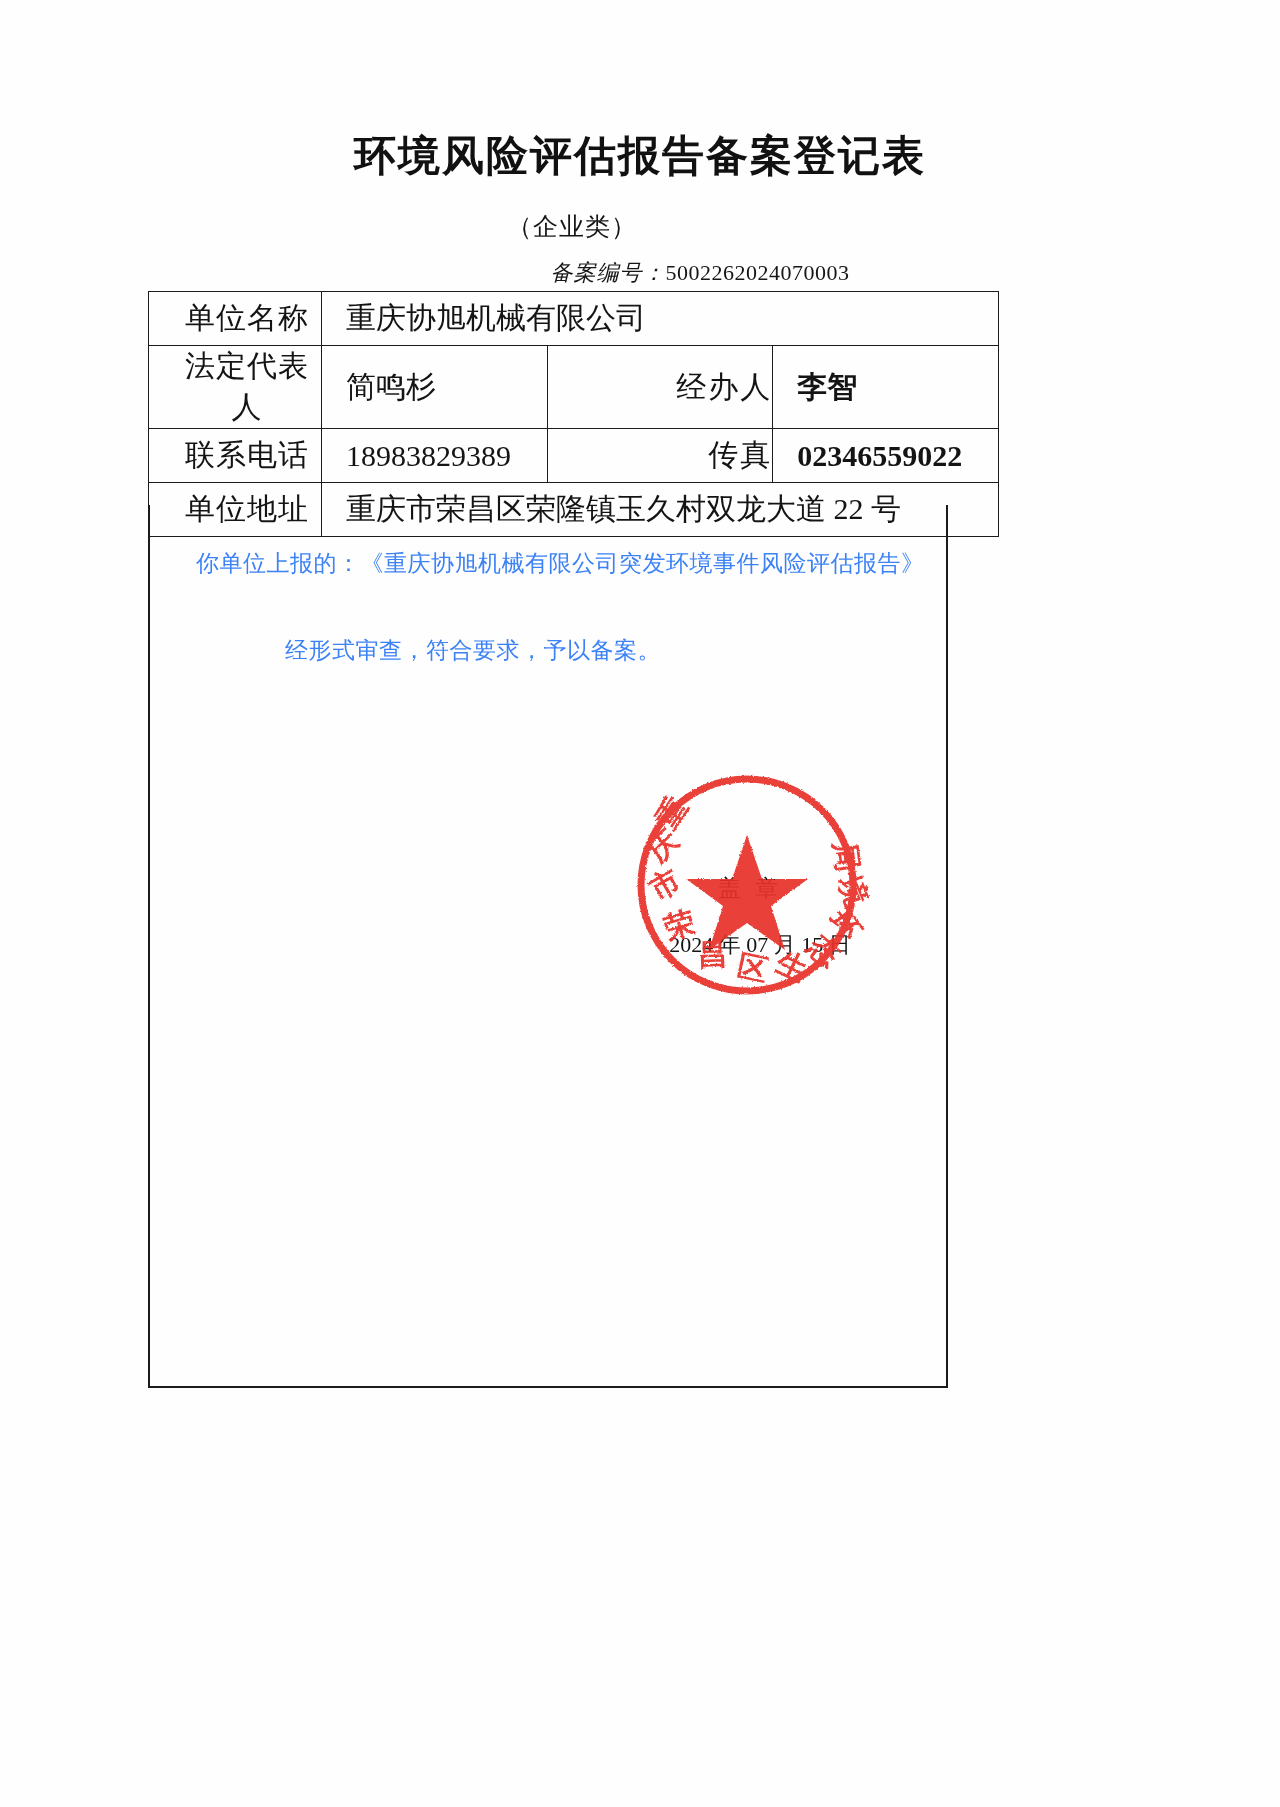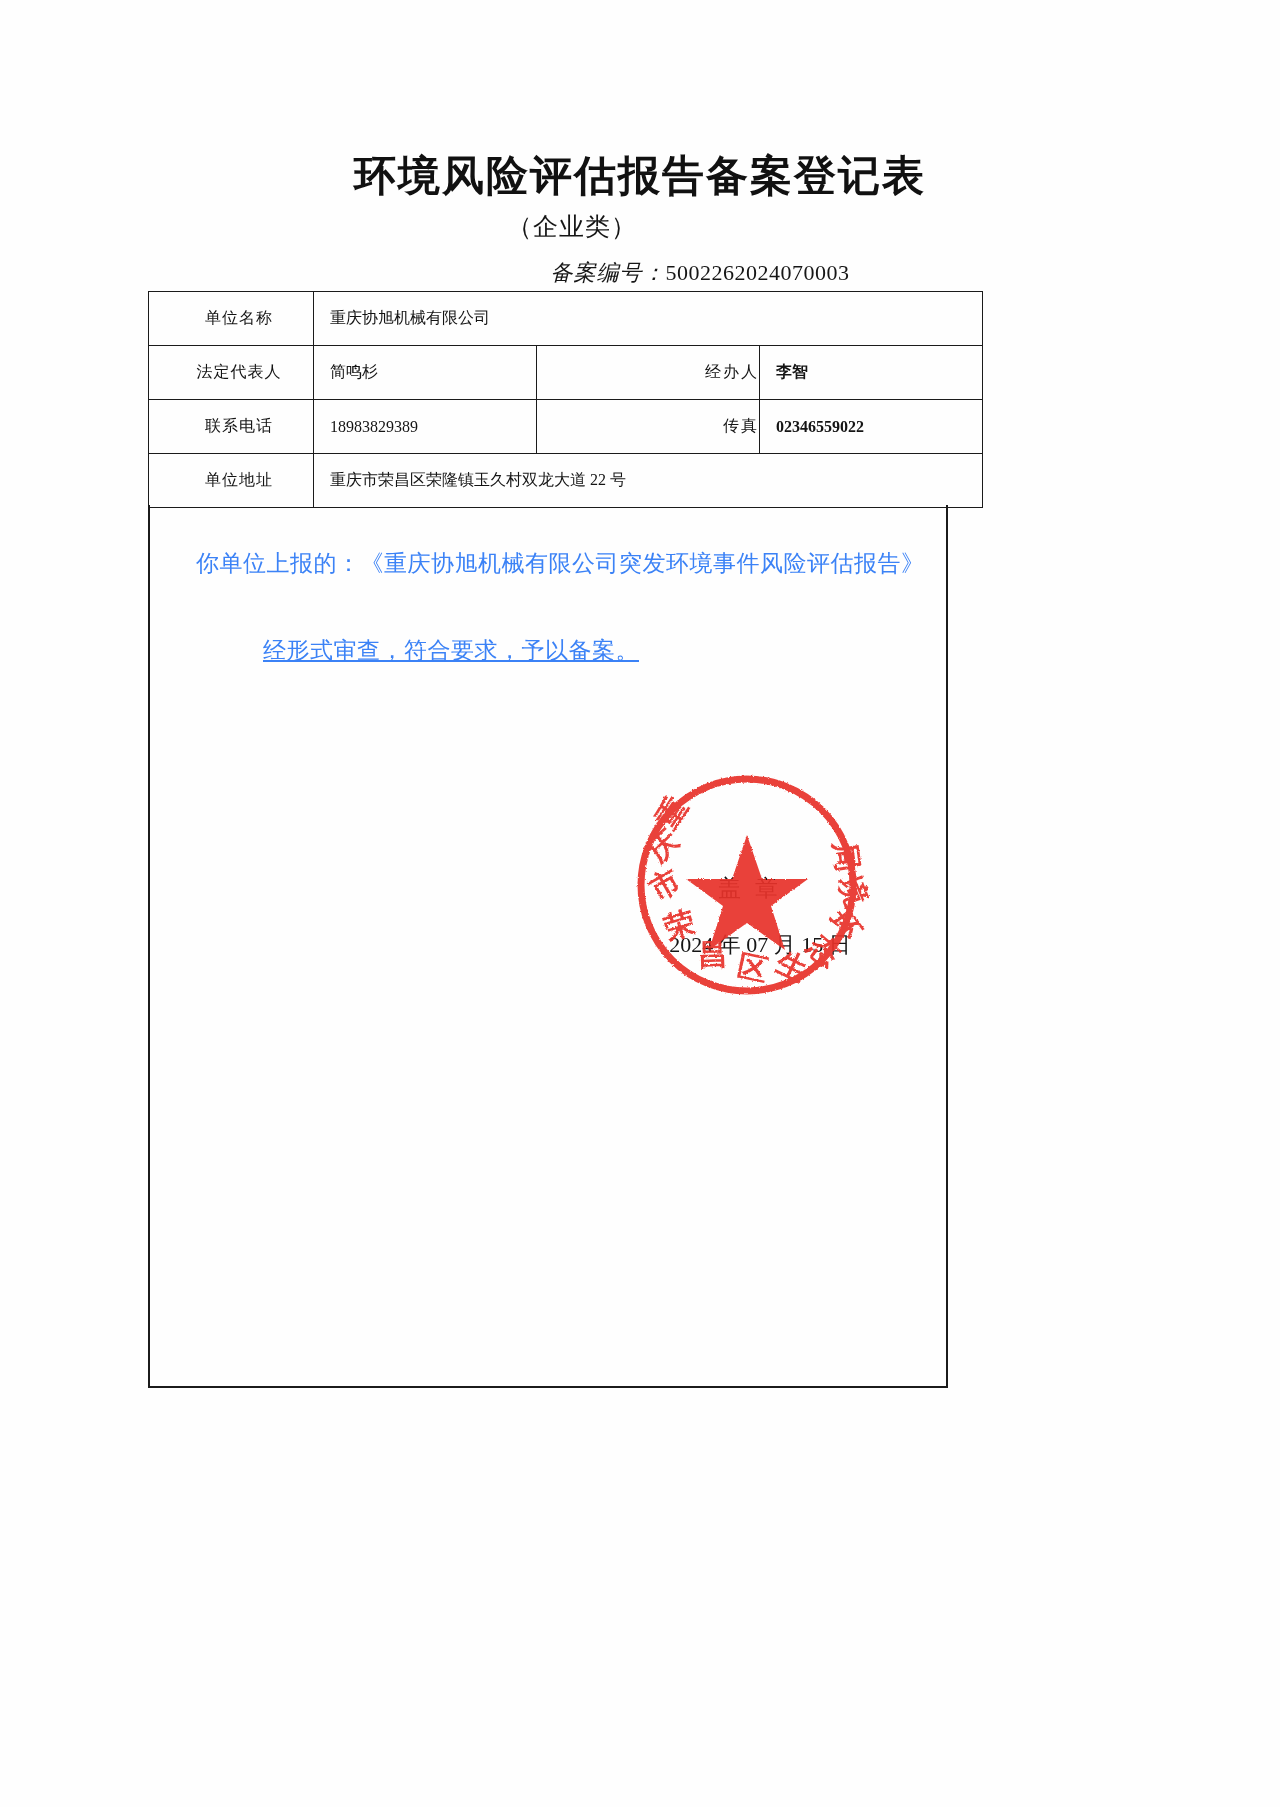--- a/index.html
+++ b/index.html
@@ -21,21 +21,21 @@
     left: 0; top: 0;
     width: 1280px;
     height: 1807px;
     background: #fefefe;
   }
 
   
   .title {
     position: absolute;
     left: 0;
-    top: 148px;
+    top: 128px;
     width: 1280px;
     text-align: center;
     font-size: 42px;
     font-weight: bold;
     letter-spacing: 2px;
     color: #111;
     font-family: "Liberation Serif", "DejaVu Serif", serif;
   }
   .subtitle {
     position: absolute;
@@ -66,22 +66,22 @@
     position: absolute;
     left: 148px;
     top: 291px;
     width: 800px;
     border-collapse: collapse;
     table-layout: fixed;
   }
   table.meta td {
     border: 1.6px solid #1b1b1b;
     height: 53px;
-    font-size: 16px;
-    padding: 0 0 0 16px;
+    font-size: 30px;
+    padding: 0 0 0 24px;
     vertical-align: middle;
     color: #141414;
   }
   td.lbl {
     width: 148px;
     text-align: center;
     padding: 0;
     letter-spacing: 1px;
     font-weight: normal;
   }
@@ -104,21 +104,21 @@
 
   .para {
     position: absolute;
     font-size: 23px;
     line-height: 1.6;
     color: #3b82f6;
     letter-spacing: 0.5px;
     white-space: nowrap;
   }
   .para-1 { left: 196px; top: 546px; }
-  .para-2 { left: 263px; top: 633px; text-decoration: underline; }
+  .para-2 { left: 285px; top: 633px; }
   .seal-text-line {
     position: absolute;
     left: 655px;
     top: 873px;
     width: 200px;
     font-size: 23px;
     letter-spacing: 14px;
     color: #141414;
     text-align: center;
     z-index: 1;

